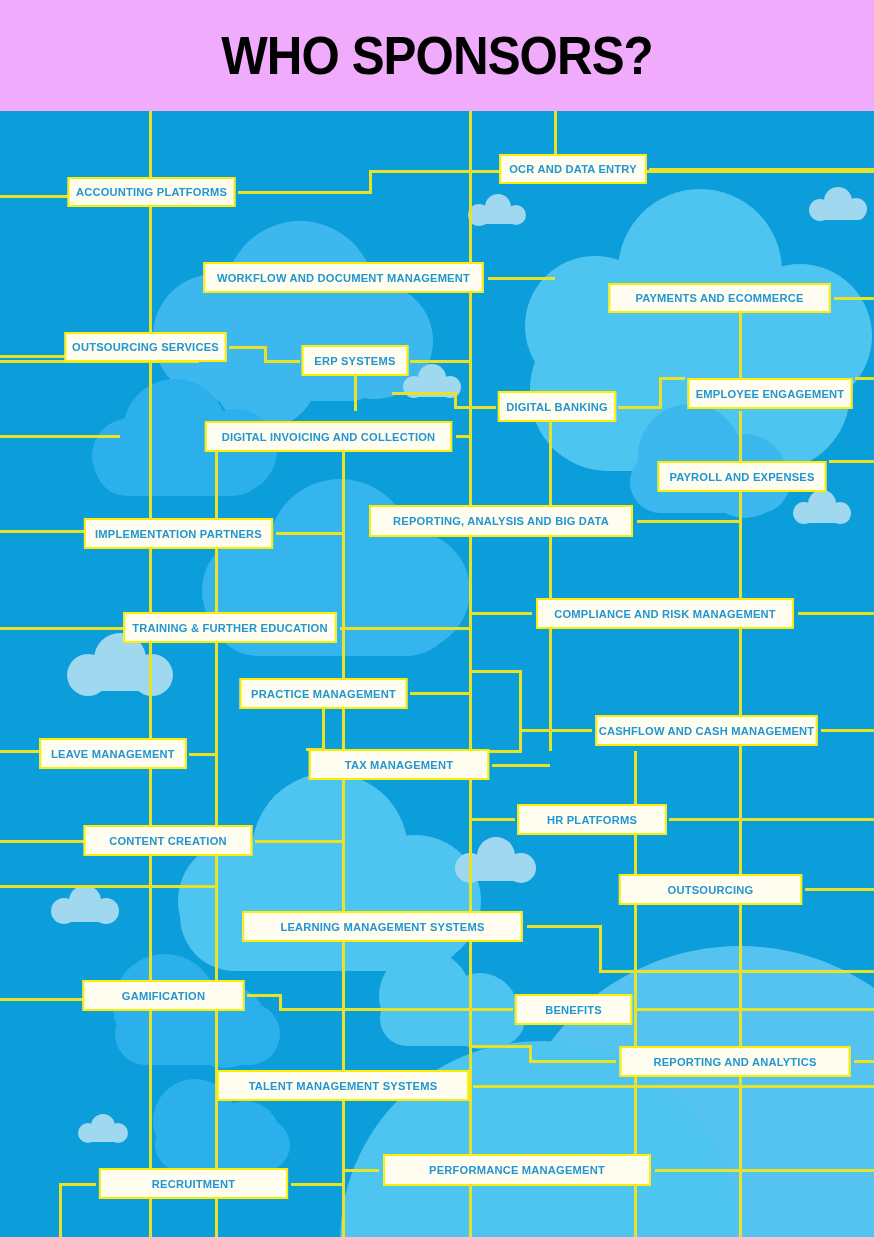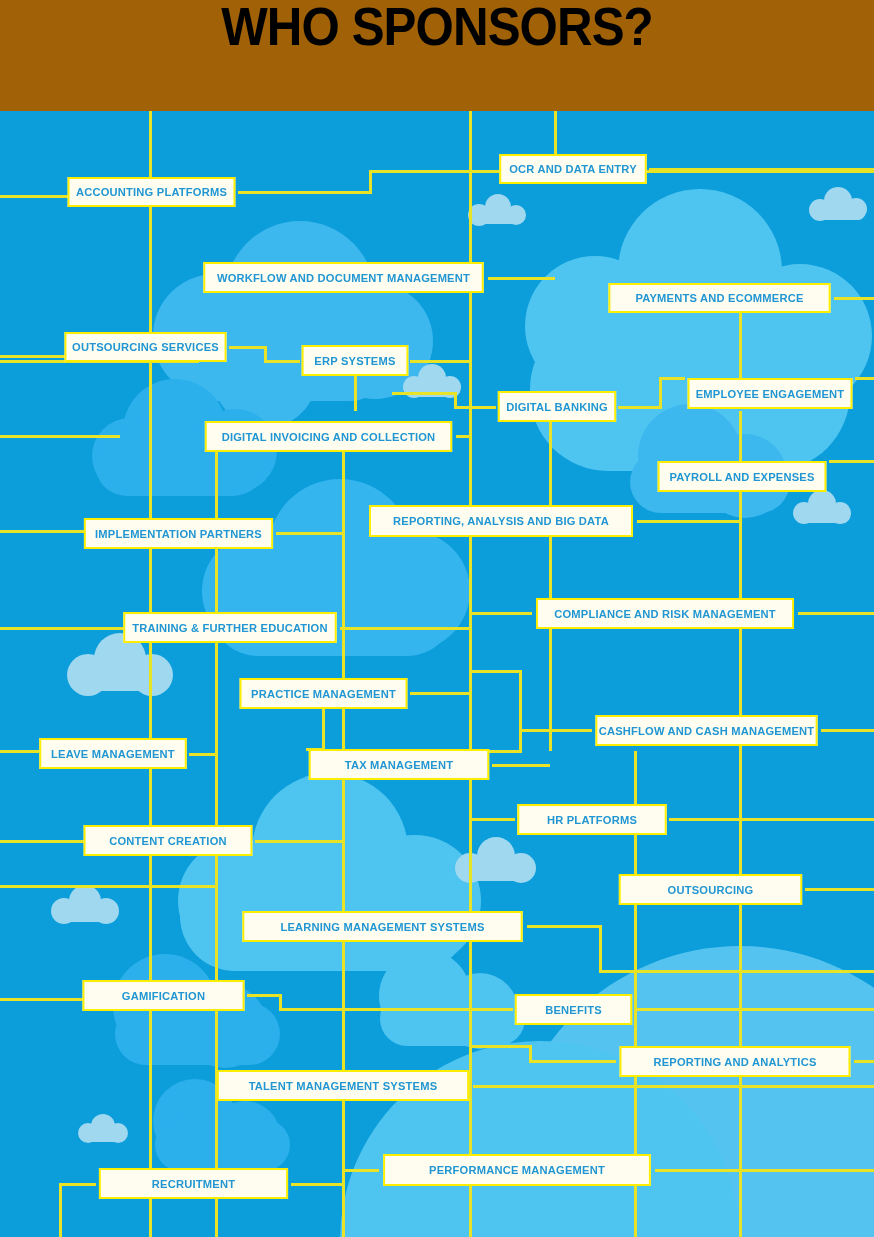--- a/index.html
+++ b/index.html
@@ -6,22 +6,22 @@
   body{font-family:"Liberation Sans",sans-serif;}
   #page{
     position:relative;
     width:874px;height:1237px;
     overflow:hidden;
     background:#0c9ddb;
   }
   
   #banner{
     position:absolute;left:0;top:0;width:874px;height:111px;
-    background:#a16207;
-    display:flex;align-items:flex-start;justify-content:center;
+    background:#f0abfc;
+    display:flex;align-items:center;justify-content:center;
     z-index:60;
   }
   #banner-title{
     font-family:"Liberation Sans",sans-serif;
     font-weight:bold;
     font-size:53px;
     letter-spacing:-1px;
     color:#000;
     line-height:1;
     transform:scaleX(0.93);

